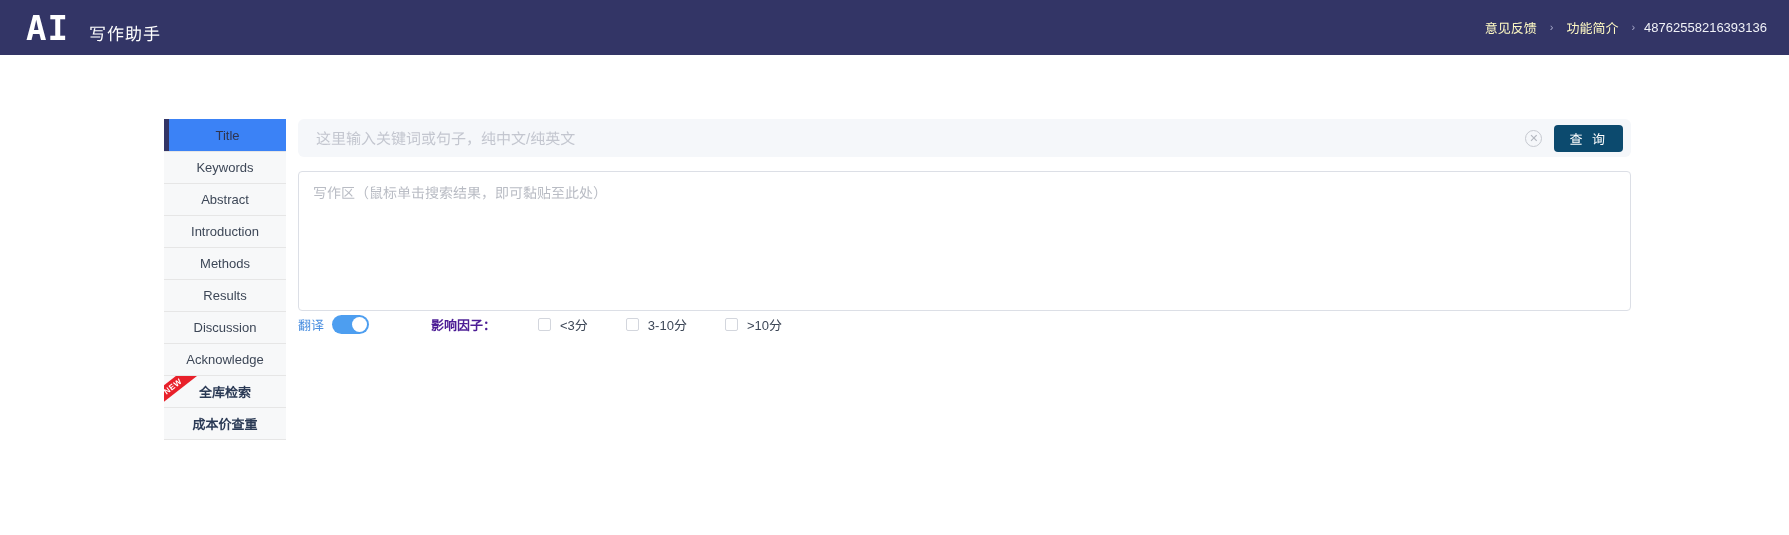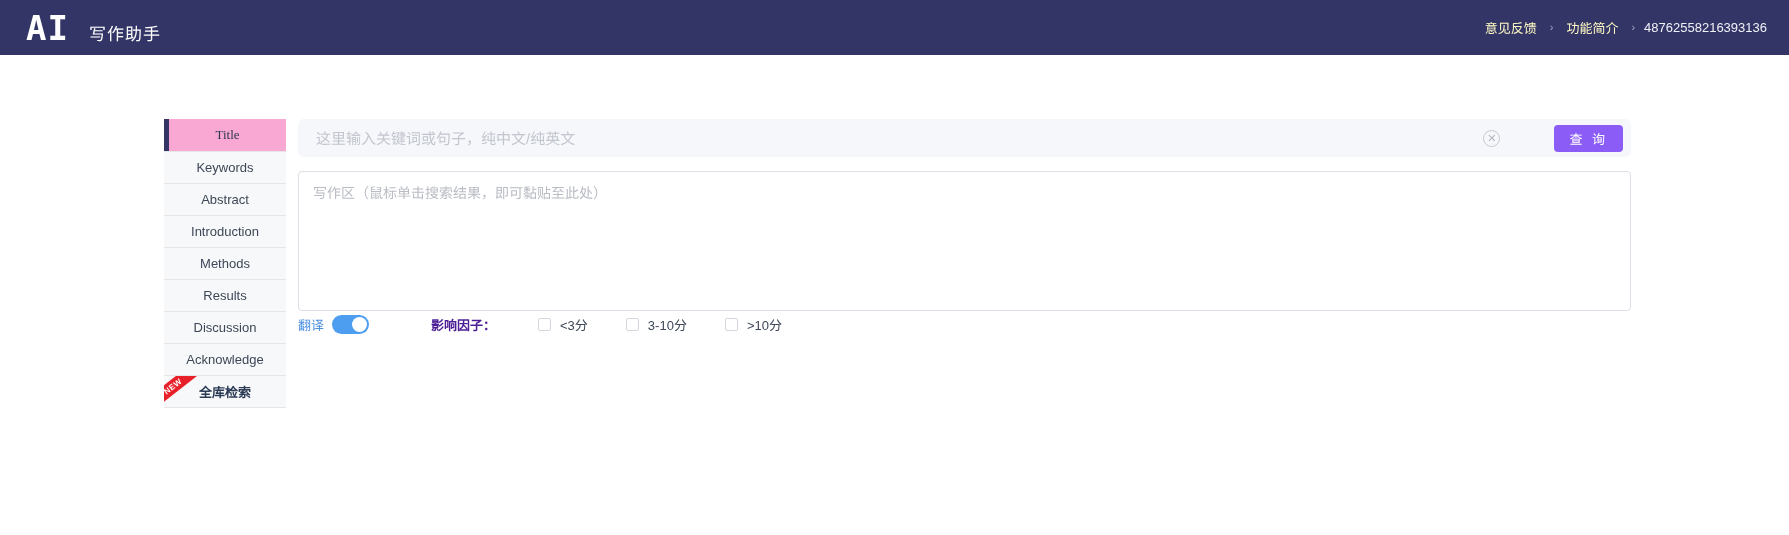--- a/index.html
+++ b/index.html
@@ -95,25 +95,24 @@
     font-size: 13px;
     color: #3d4757;
     background: #f7f8f9;
     border-top: 1px solid #e6e6e6;
     cursor: pointer;
     overflow: hidden;
     white-space: nowrap;
   }
   .side-item:first-child { border-top: none; }
   .side-item.active {
-    background: #f9a8d4;
+    background: #3b82f6;
     color: #2f3550;
     border-top-color: #7e8cb4;
     border-left: 5px solid #333566;
-    font-family: Liberation Serif, serif;
   }
   .side-item.bold { font-weight: 700; color: #2b3a55; }
   .ribbon {
     position: absolute;
     left: -19px;
     top: 4px;
     width: 56px;
     height: 13px;
     background: #e8202a;
     color: #ffffff;
@@ -162,32 +161,31 @@
     line-height: 1;
     display: flex;
     align-items: center;
     justify-content: center;
     cursor: pointer;
     margin-right: 12px;
     flex: 0 0 auto;
     user-select: none;
   }
   .query-btn {
-    background: #8b5cf6;
+    background: #0c4a6e;
     color: #ffffff;
     border: none;
     border-radius: 4px;
     height: 27px;
     padding: 0 15px;
     font-size: 13px;
     letter-spacing: 3px;
     cursor: pointer;
     font-family: "Liberation Sans", "DejaVu Sans", sans-serif;
     flex: 0 0 auto;
-    margin-left: 42px;
   }
 
   .editor {
     margin-top: 14px;
     width: 100%;
     height: 140px;
     border: 1px solid #dcdfe6;
     border-radius: 4px;
     resize: none;
     outline: none;
@@ -298,20 +296,23 @@
     <div class="side-item">
       <span>Discussion</span>
     </div>
     <div class="side-item">
       <span>Acknowledge</span>
     </div>
     <div class="side-item bold">
       <span class="ribbon">NEW</span>
       <span>全库检索</span>
     </div>
+    <div class="side-item bold">
+      <span>成本价查重</span>
+    </div>
   </nav>
 
   <main class="content">
 
     <div class="search-row">
       <input class="search-input" type="text" placeholder="这里输入关键词或句子，纯中文/纯英文" style="">
       <span class="clear-icon">✕</span>
       <button class="query-btn">查 询</button>
     </div>
 

